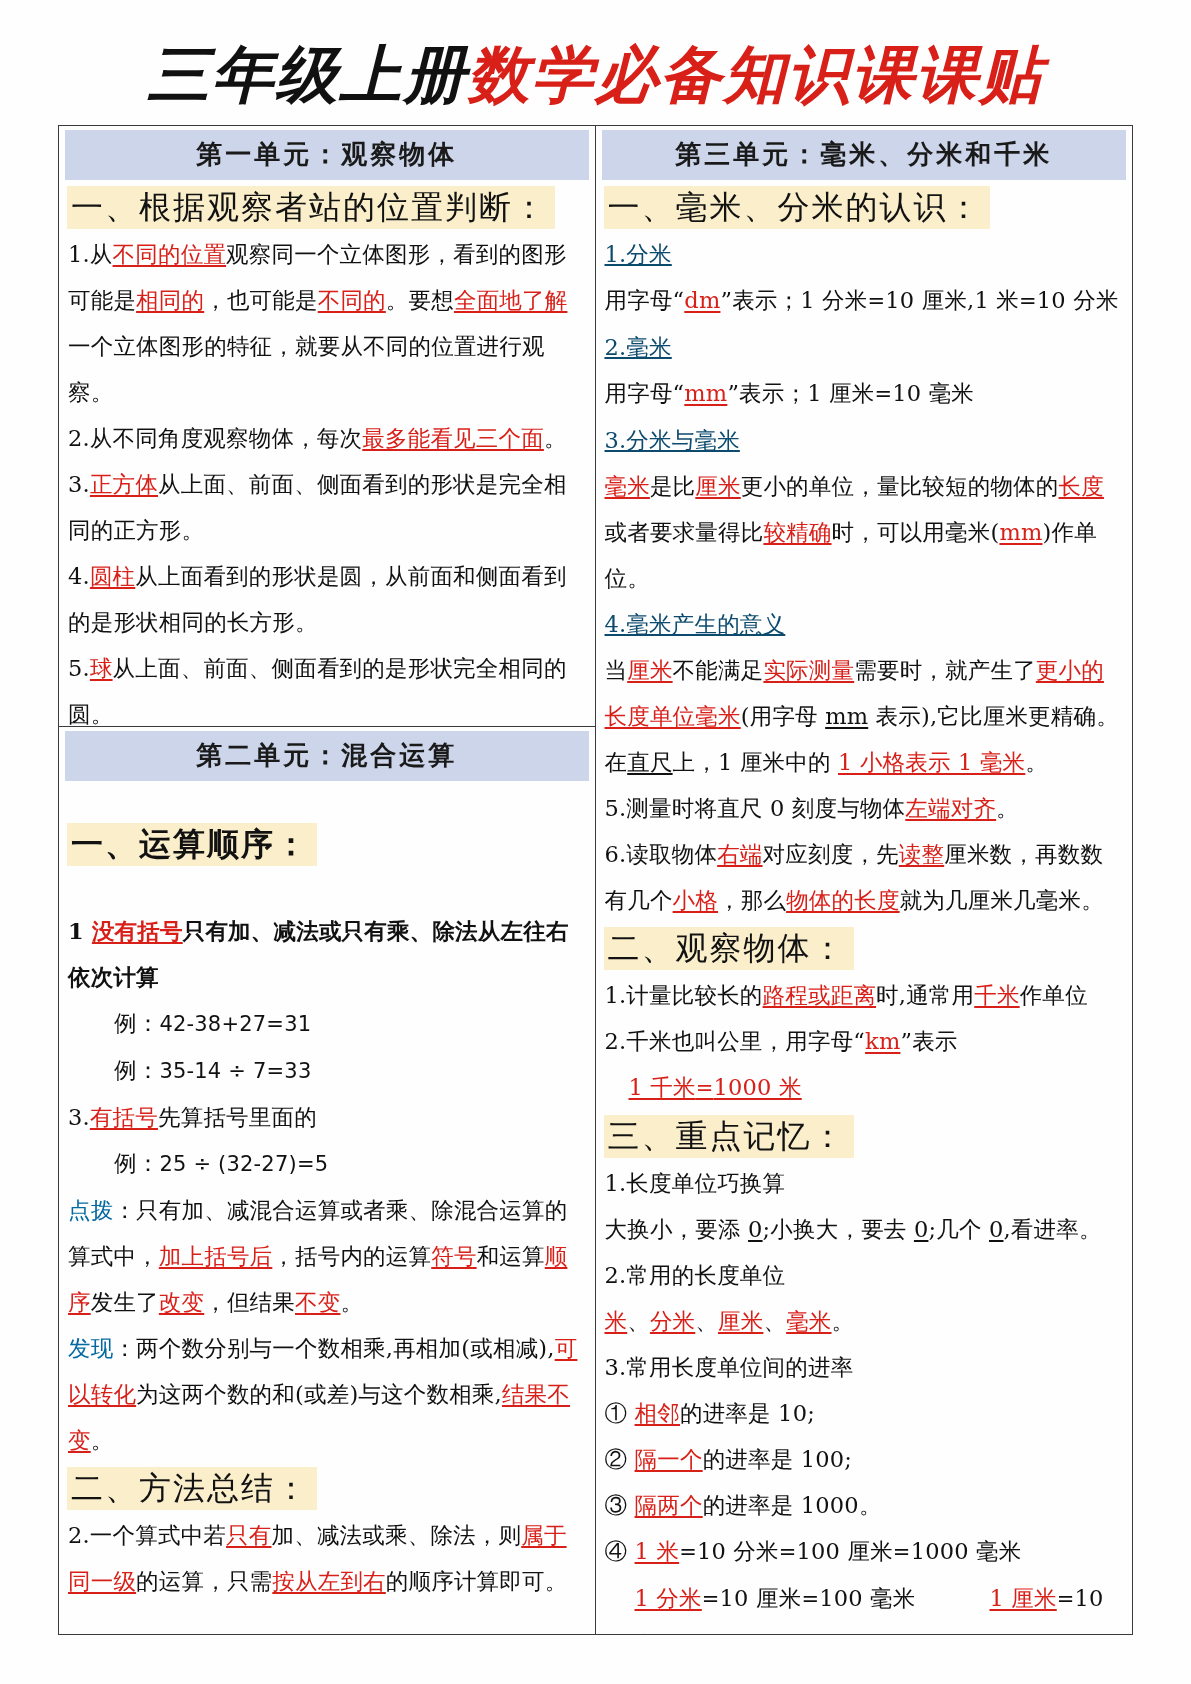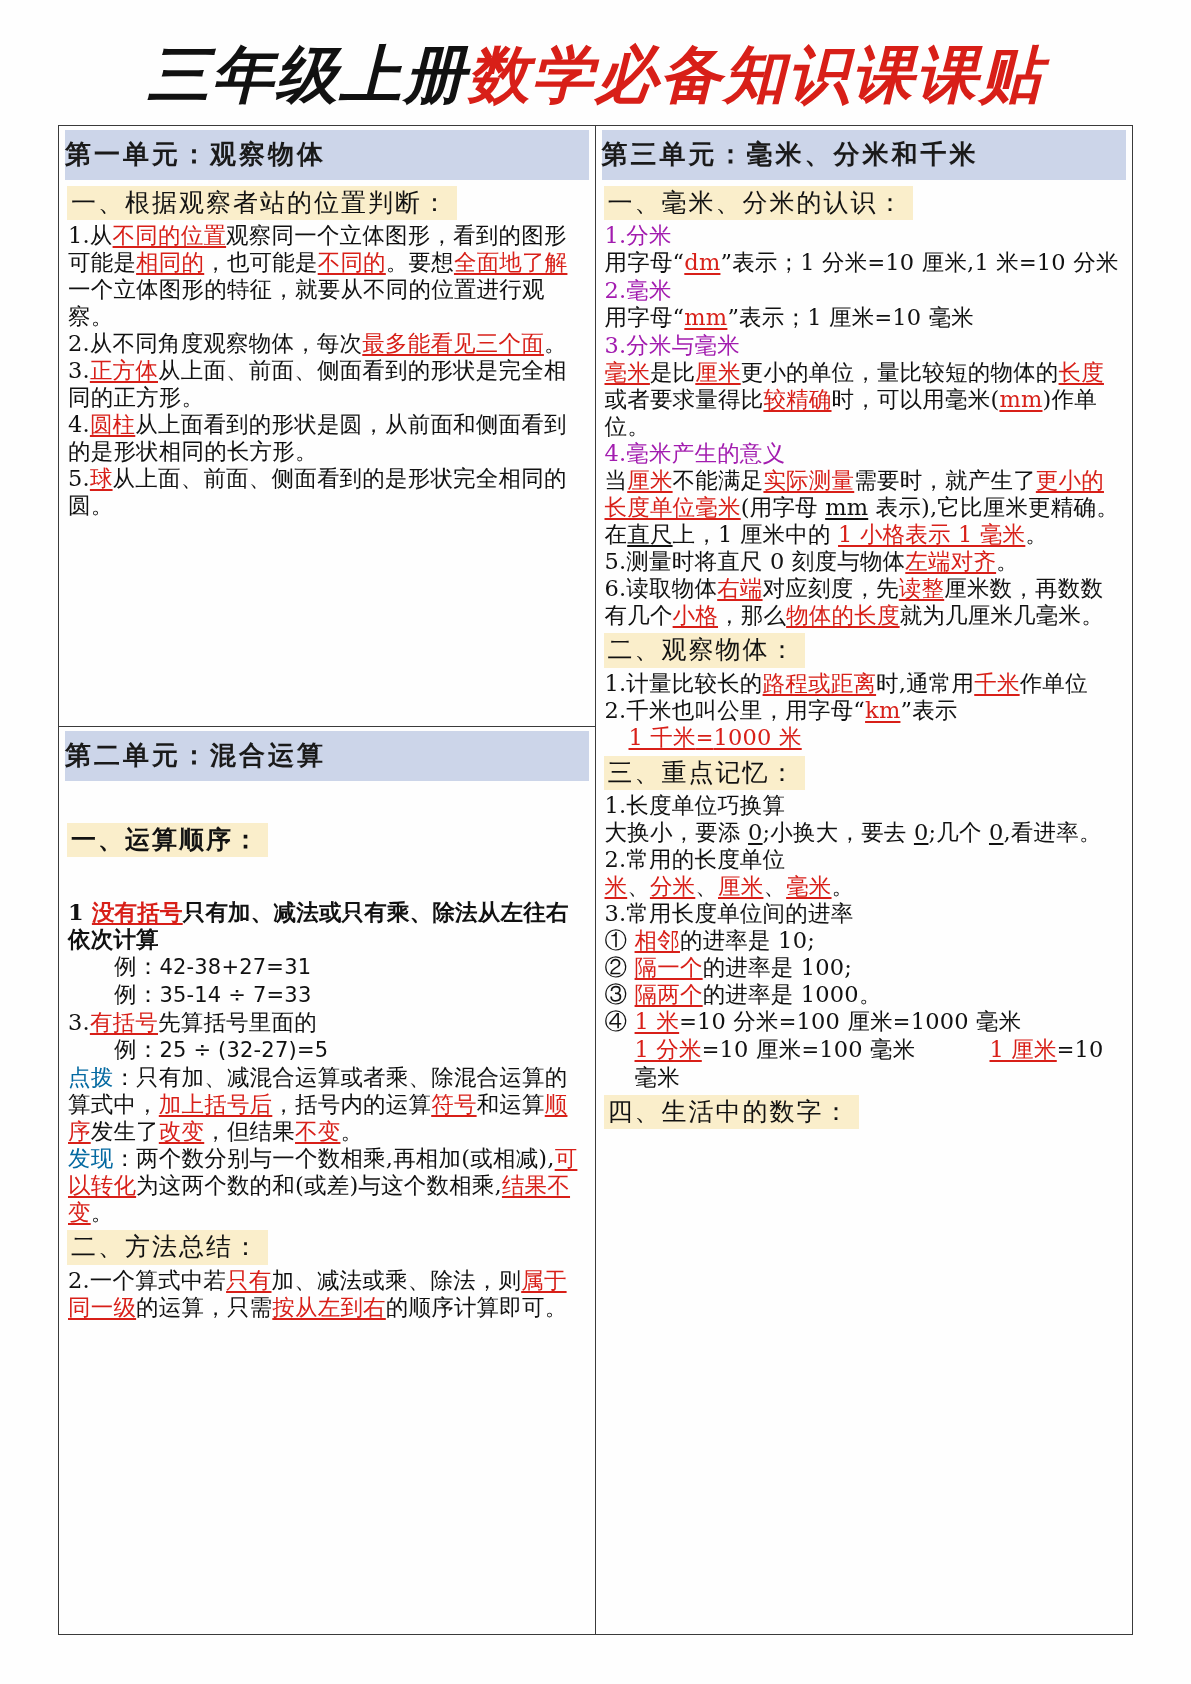--- a/index.html
+++ b/index.html
@@ -59,62 +59,62 @@
     overflow:hidden;
   }
   .cell + .cell{border-top:1.6px solid #3a3a3a;}
   .cell-u1{height:600px;}
   .cell-u2{flex:1;}
   .cell-u3{flex:1;}
 
   
   .unit-bar{
     background:#ccd5e9;
-    text-align:left;
+    text-align:center;
     font-family:"DejaVu Serif","Liberation Serif",serif;
     font-size:26px;
     font-weight:600;
     color:#1a1a1a;
     padding:7px 0 8px 0;
     letter-spacing:3px;
     margin:4px 6px 2px 6px;
   }
   
   .sec-h{
     display:inline-block;
     background:#faeecb;
     font-family:"DejaVu Serif","Liberation Serif",serif;
-    font-size:25px;
+    font-size:32px;
     color:#121212;
     padding:1px 8px 2px 4px;
     margin:4px 0 2px 8px;
     letter-spacing:2px;
     line-height:1.25;
   }
   .sec-h.bold{font-weight:bold;}
 
   
   .body{
     padding:0 10px 0 9px;
     font-family:"DejaVu Serif","Liberation Serif",serif;
     font-size:22.5px;
-    line-height:27px;
+    line-height:46px;
     color:#111111;
     letter-spacing:0.2px;
   }
   .ln{display:block;white-space:normal;}
   .ln.ind{padding-left:46px;}
   .ln.ind2{padding-left:30px;}
   .ln.ind3{padding-left:24px;}
 
   
   .r{color:#0369a1;}
   .ru{color:#d81f18;text-decoration:underline;text-underline-offset:3px;}
   .ku{color:#111111;text-decoration:underline;text-underline-offset:3px;}
-  .b{color:#a21caf;}
+  .b{color:#0c4a6e;text-decoration:underline;}
   .bold{font-weight:bold;margin-top:40px;}
   .rbu{color:#d81f18;font-weight:bold;text-decoration:underline;text-underline-offset:3px;}
   .num{font-family:"DejaVu Sans","Liberation Sans",sans-serif;font-size:21px;}
   .gap{display:inline-block;width:74px;}
 </style>
 </head>
 <body>
 
 <div class="page">
 

